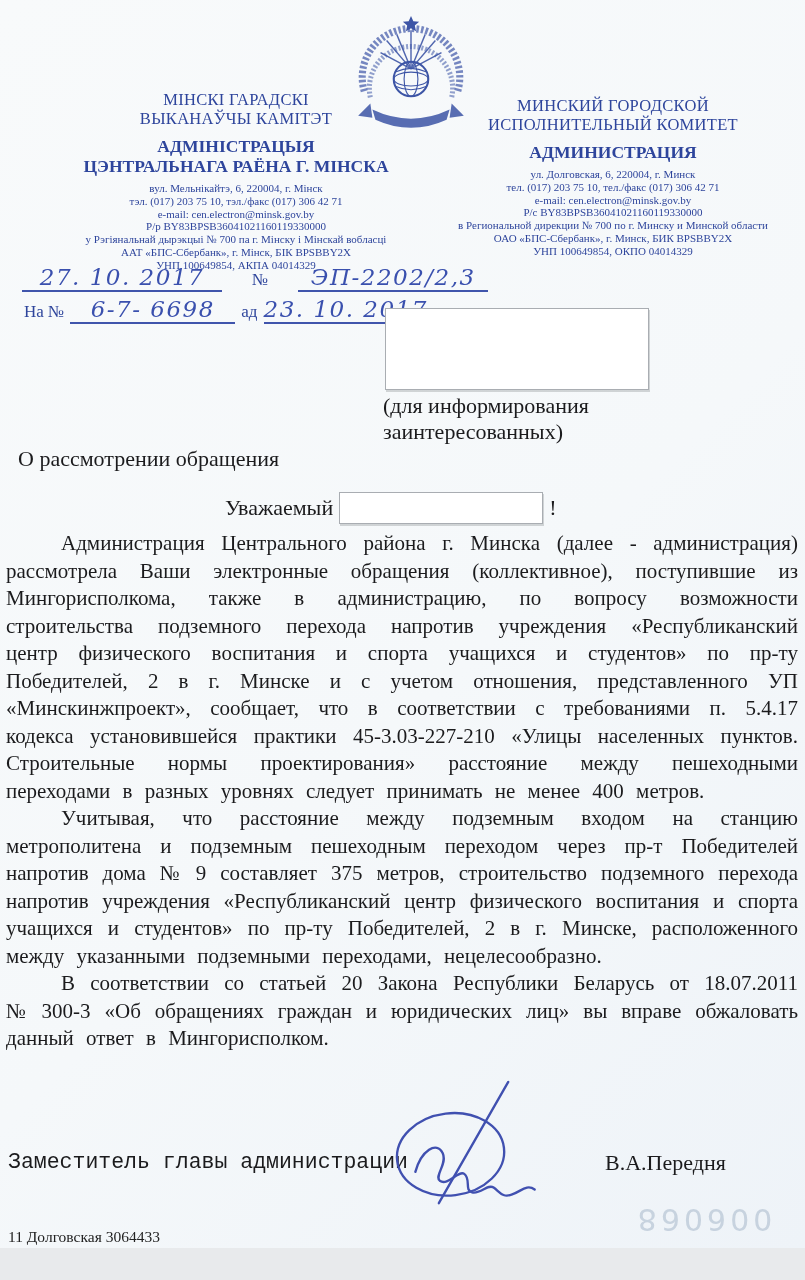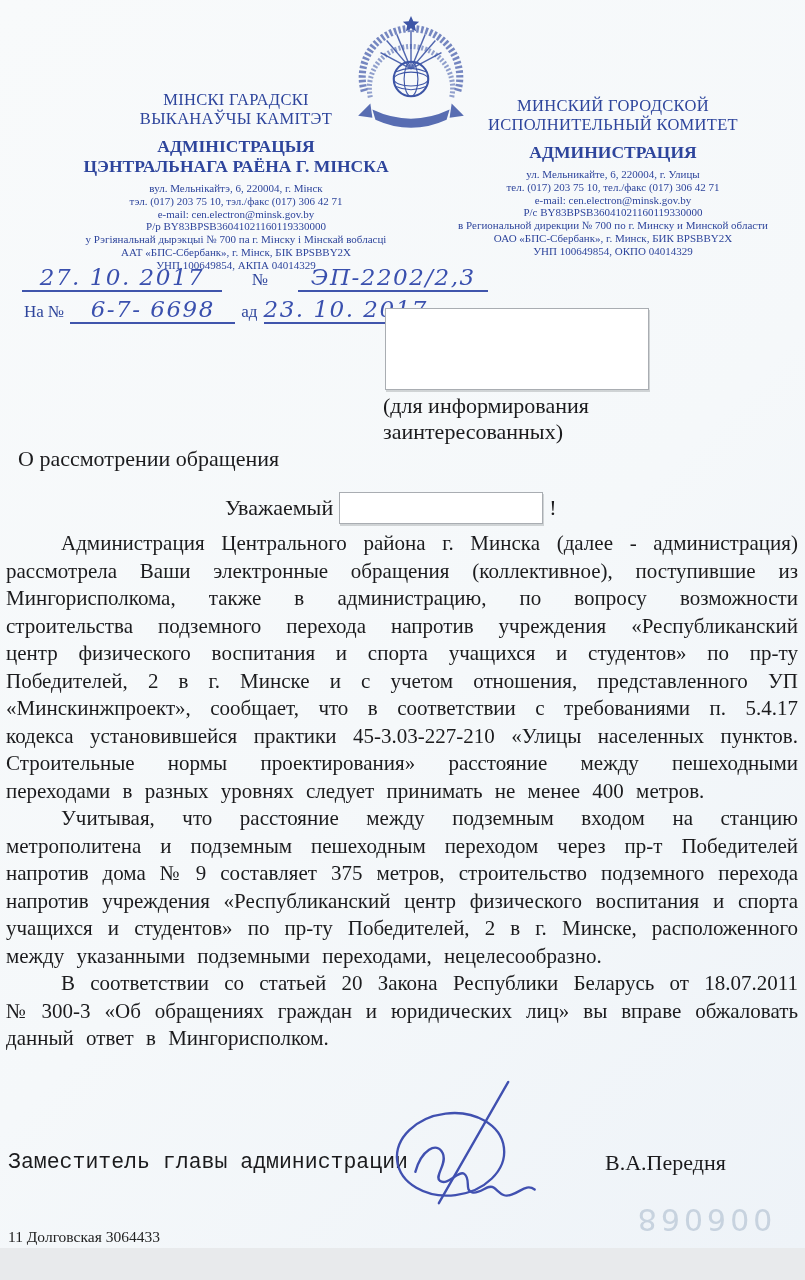--- a/index.html
+++ b/index.html
@@ -104,21 +104,21 @@
     <div class="hdr-addr">Р/р BY83BPSB36041021160119330000</div>
     <div class="hdr-addr">у Рэгіянальнай дырэкцыі № 700 па г. Мінску і Мінскай вобласці</div>
     <div class="hdr-addr">ААТ «БПС-Сбербанк», г. Мінск, БІК BPSBBY2X</div>
     <div class="hdr-addr">УНП 100649854, АКПА 04014329</div>
   </div>
 
   <div class="hdr-col right">
     <div class="hdr-org">МИНСКИЙ ГОРОДСКОЙ</div>
     <div class="hdr-org">ИСПОЛНИТЕЛЬНЫЙ КОМИТЕТ</div>
     <div class="hdr-admin first">АДМИНИСТРАЦИЯ</div>
-    <div class="hdr-addr first">ул. Мельникайте, 6, 220004, г. Улицы</div>
+    <div class="hdr-addr first">ул. Долговская, 6, 220004, г. Минск</div>
     <div class="hdr-addr">тел. (017) 203 75 10, тел./факс (017) 306 42 71</div>
     <div class="hdr-addr">e-mail: cen.electron@minsk.gov.by</div>
     <div class="hdr-addr">Р/с BY83BPSB36041021160119330000</div>
     <div class="hdr-addr">в Региональной дирекции № 700 по г. Минску и Минской области</div>
     <div class="hdr-addr">ОАО «БПС-Сбербанк», г. Минск, БИК BPSBBY2X</div>
     <div class="hdr-addr">УНП 100649854, ОКПО 04014329</div>
   </div>
 
   <div class="ref-row r1">
     <div class="field f-date1">

